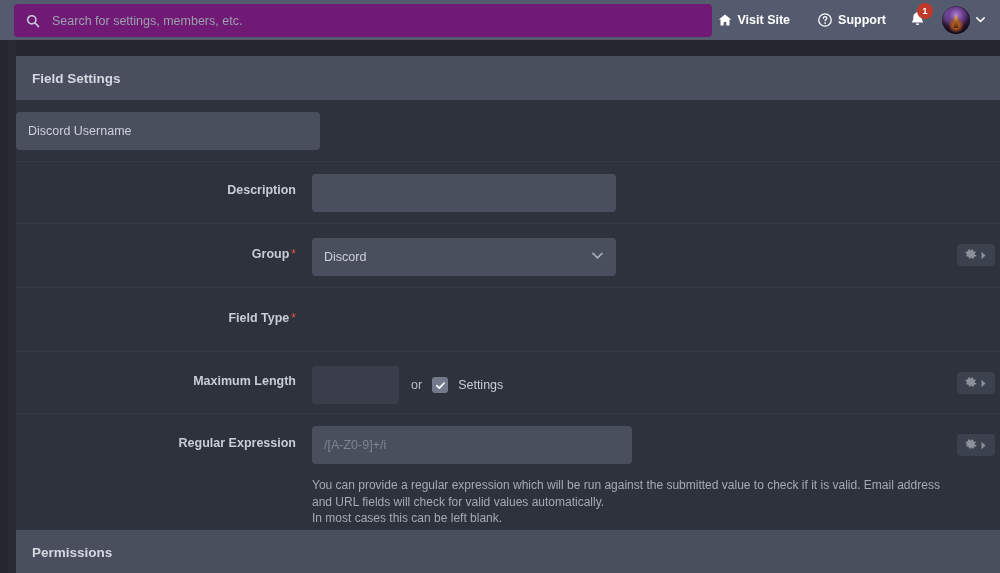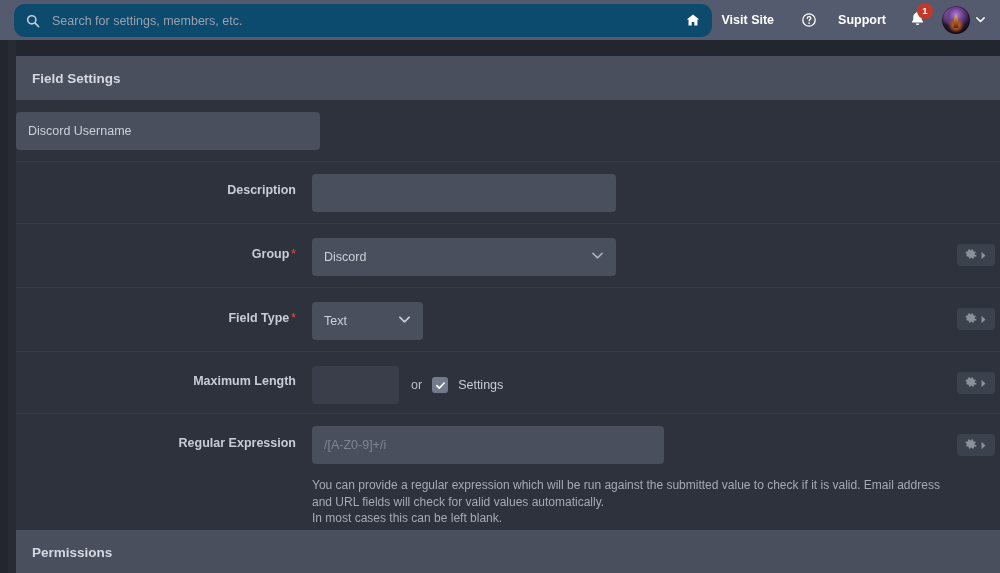--- a/index.html
+++ b/index.html
@@ -18,33 +18,33 @@
   .gutter-inner { position: absolute; left: 8px; top: 40px; width: 8px; height: 533px; background: #282b33; }
 
   
   .topbar {
     position: absolute; left: 0; top: 0; width: 1000px; height: 40px;
     background: #555b6e;
     display: flex; align-items: center;
   }
   .search-wrap {
     position: absolute; left: 14px; top: 4px; width: 698px; height: 33px;
-    background: #0c4a6e; border-radius: 11px;
+    background: #701a75; border-radius: 4px;
     display: flex; align-items: center; padding: 0 12px;
   }
   .search-icon { width: 14px; height: 14px; flex: 0 0 14px; margin-right: 12px; display:block; }
   .search-input {
     flex: 1 1 auto; background: transparent; border: 0; outline: none;
     color: #b7bcc8; font-size: 12.5px; font-family: "Liberation Sans", sans-serif;
   }
   .search-input::placeholder { color: #9aa0ad; }
 
   .topnav { position: absolute; right: 8px; top: 0; height: 40px; display: flex; align-items: center; gap: 0; }
   .topnav-link {
-    display: flex; align-items: center; gap: 22px;
+    display: flex; align-items: center; gap: 6px;
     color: #ffffff; font-size: 12.5px; font-weight: bold;
     text-decoration: none; padding: 0 14px; height: 40px; line-height: 40px;
     white-space: nowrap; cursor: pointer;
   }
   .topnav-link svg { display: block; }
 
   .bell-wrap { position: relative; width: 34px; height: 40px; display:flex; align-items:center; justify-content:center; cursor:pointer; }
   .bell-badge {
     position: absolute; top: 3px; right: 1px;
     min-width: 16px; height: 16px; padding: 0 4px;
@@ -246,21 +246,21 @@
             </span>
             <span>
               <svg width="7" height="9" viewBox="0 0 6 9">
                   <path d="M1 0.8 5 4.5 1 8.2z" fill="#8b9099"></path>
                 </svg>
             </span>
           </div>
         </div>
       </div>
 
-      <div class="row" style="height:64px;">
+      <div class="row" style="height:64px;flex-direction:column;">
         <div class="row-label" style="padding-top:23px;">
           <span>Field Type</span><span class="req">*</span>
         </div>
         <div class="row-control" style="padding-top:14px;">
           <div class="sel" style="width:111px;">
             <span>Text</span>
             <span class="caret">
               <svg width="13" height="13" viewBox="0 0 12 12">
                 <path d="M1.8 4 6 8.2 10.2 4" fill="none" stroke="#c2c7d2" stroke-width="1.7" stroke-linecap="round" stroke-linejoin="round"></path>
               </svg>
@@ -309,21 +309,21 @@
             </span>
           </div>
         </div>
       </div>
 
       <div class="row" style="height:116px;">
         <div class="row-label" style="padding-top:22px;">
           <span>Regular Expression</span>
         </div>
         <div class="row-control" style="padding-top:12px;">
-          <input class="inp" style="width: 352px;" type="text" placeholder="/[A-Z0-9]+/i">
+          <input class="inp" style="width: 320px;" type="text" placeholder="/[A-Z0-9]+/i">
           <div class="help" style="margin-top:13px;">
             <span class="help-break">You can provide a regular expression which will be run against the submitted value to check if it is valid. Email address and URL fields will check for valid values automatically.</span>
             <span class="help-break">In most cases this can be left blank.</span>
           </div>
           <div class="gear-btn" style="top:20px;">
             <span>
               <svg width="12" height="12" viewBox="0 0 16 16">
                 <path d="M8 5.2a2.8 2.8 0 1 0 0 5.6 2.8 2.8 0 0 0 0-5.6zm0 4.1a1.3 1.3 0 1 1 0-2.6 1.3 1.3 0 0 1 0 2.6z" fill="#8b9099"></path>
                 <path d="M14 9.2l-1.2-.4a4.9 4.9 0 0 0 0-1.6L14 6.8a.4.4 0 0 0 .3-.5l-.5-1.5a.4.4 0 0 0-.5-.3l-1.2.4a4.9 4.9 0 0 0-1.3-1l.3-1.2a.4.4 0 0 0-.3-.5L9.3 1.8a.4.4 0 0 0-.5.2l-.5 1.2a4.9 4.9 0 0 0-1.6 0L6.2 2a.4.4 0 0 0-.5-.2l-1.5.4a.4.4 0 0 0-.3.5l.3 1.2a4.9 4.9 0 0 0-1.3 1l-1.2-.4a.4.4 0 0 0-.5.3l-.5 1.5a.4.4 0 0 0 .3.5l1.2.4a4.9 4.9 0 0 0 0 1.6L2 9.2a.4.4 0 0 0-.3.5l.5 1.5a.4.4 0 0 0 .5.3l1.2-.4a4.9 4.9 0 0 0 1.3 1l-.3 1.2a.4.4 0 0 0 .3.5l1.5.4a.4.4 0 0 0 .5-.2l.5-1.2a4.9 4.9 0 0 0 1.6 0l.5 1.2a.4.4 0 0 0 .5.2l1.5-.4a.4.4 0 0 0 .3-.5l-.3-1.2a4.9 4.9 0 0 0 1.3-1l1.2.4a.4.4 0 0 0 .5-.3l.5-1.5a.4.4 0 0 0-.3-.5z" fill="#8b9099"></path>
               </svg>

